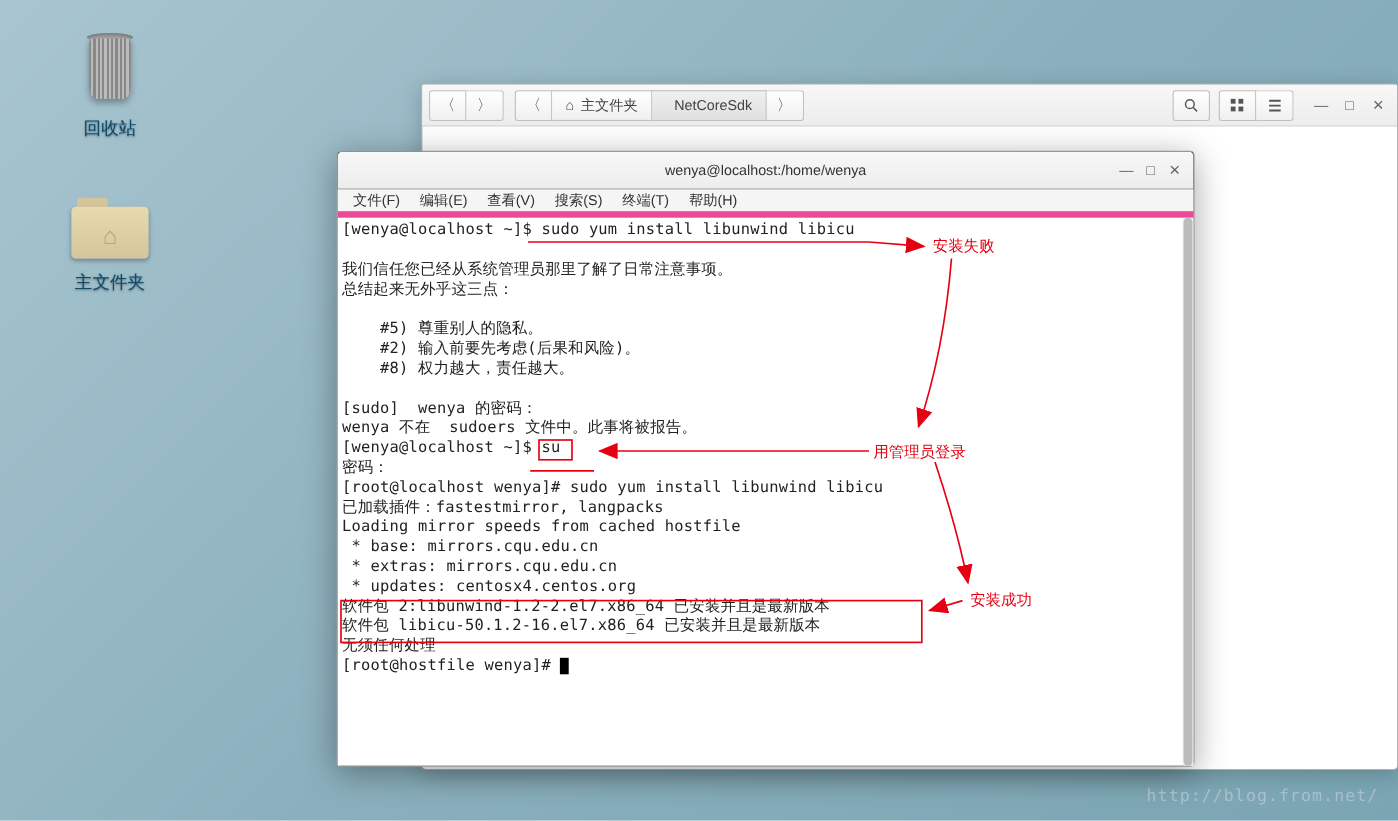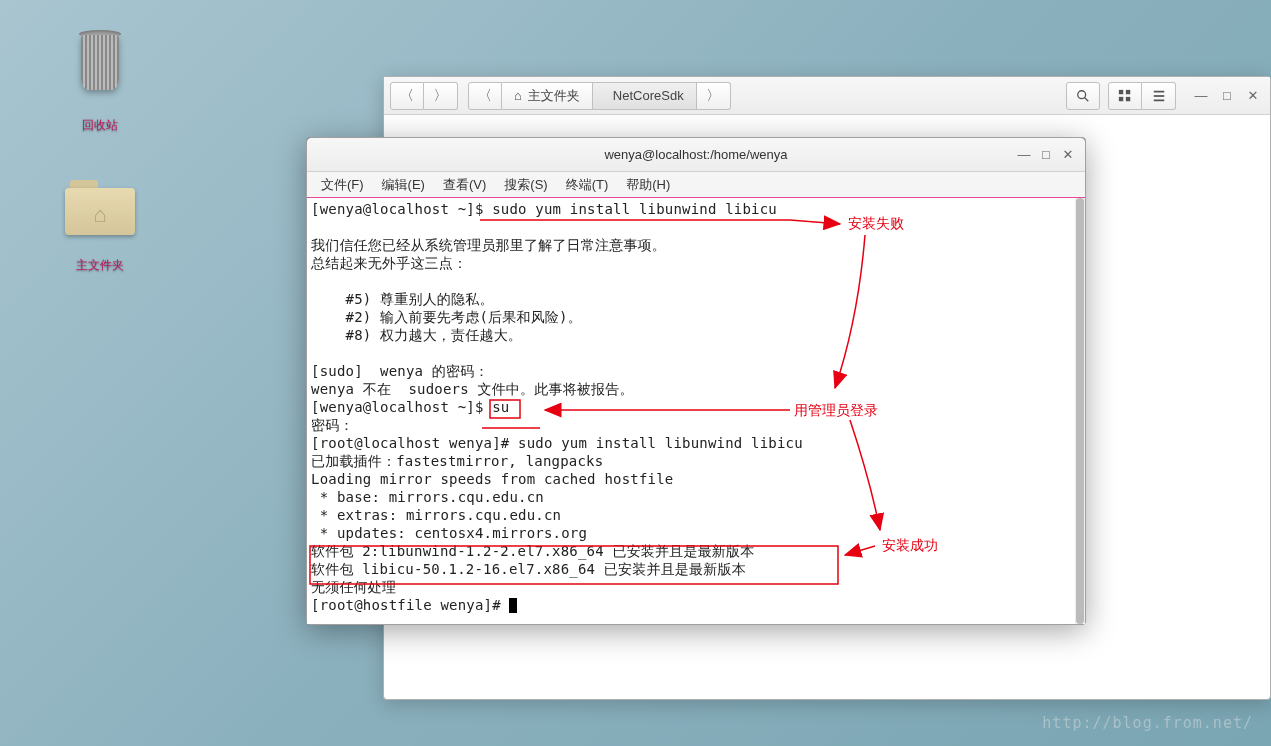--- a/index.html
+++ b/index.html
@@ -1,19 +1,19 @@
 <!DOCTYPE html>
 <html><head>
 <meta charset="utf-8">
 <style>
 * { margin: 0; padding: 0; box-sizing: border-box; }
 body { width: 1271px; height: 746px; background: linear-gradient(135deg, #a8c5d0 0%, #8bb0bd 50%, #7aa5b3 100%); font-family: sans-serif; position: relative; overflow: hidden; }
 
 .desktop-icon { position: absolute; display: flex; flex-direction: column; align-items: center; width: 80px; cursor: pointer; }
-.desktop-icon .icon-label { color: #be185d; font-size: 12px; margin-top: 22px; text-shadow: 0 1px 2px rgba(0,0,0,0.5); }
+.desktop-icon .icon-label { color: #0c4a6e; font-size: 16px; margin-top: 12px; text-shadow: 0 1px 2px rgba(0,0,0,0.5); }
 
 
 .trash-bin { width: 58px; height: 65px; position: relative; }
 .trash-bin::before { content: ""; position: absolute; top: 0; left: 8px; width: 42px; height: 8px; background: #aaa; border-radius: 50%; box-shadow: inset 0 2px 3px rgba(0,0,0,0.3); }
 .trash-bin::after { content: ""; position: absolute; top: 5px; left: 10px; width: 38px; height: 55px; background: repeating-linear-gradient(90deg, #888 0 2px, #bbb 2px 4px); border-radius: 4px 4px 8px 8px / 4px 4px 12px 12px; box-shadow: 0 3px 6px rgba(0,0,0,0.3); }
 
 
 .folder-ic { width: 70px; height: 55px; position: relative; }
 .folder-ic::before { content: ""; position: absolute; top: 0; left: 5px; width: 28px; height: 12px; background: #d4c59a; border-radius: 3px 3px 0 0; }
 .folder-ic::after { content: ""; position: absolute; top: 8px; left: 0; width: 70px; height: 47px; background: linear-gradient(#e8dab0, #d4c59a); border-radius: 4px; box-shadow: 0 2px 4px rgba(0,0,0,0.3); }
@@ -28,24 +28,24 @@
 .fm-btn-group .fm-btn:last-child { border-radius: 0 3px 3px 0; border-left: none; }
 .fm-path { display: flex; align-items: center; margin-left: 6px; }
 .fm-path-seg { height: 28px; background: linear-gradient(#fff, #f0f0f0); border: 1px solid #c0c0c0; padding: 0 12px; display: flex; align-items: center; gap: 6px; font-size: 13px; color: #444; cursor: pointer; }
 .fm-path-seg.active { background: linear-gradient(#f0f0f0, #e0e0e0); padding-left: 20px; }
 .fm-spacer { flex: 1; }
 .win-ctrl { width: 22px; height: 22px; display: flex; align-items: center; justify-content: center; cursor: pointer; color: #666; font-size: 13px; }
 .fm-body { padding: 10px 16px; color: #666; font-size: 13px; }
 .fm-circle { display: inline-flex; width: 18px; height: 18px; border: 1.5px solid #aaa; border-radius: 50%; align-items: center; justify-content: center; margin-right: 6px; font-size: 11px; }
 
 
-.term-window { position: absolute; left: 306px; top: 137px; width: 780px; height: 488px; background: #14532d; border: 1px solid #a0a0a0; border-radius: 4px; box-shadow: 0 6px 30px rgba(0,0,0,0.35); }
+.term-window { position: absolute; left: 306px; top: 137px; width: 780px; height: 560px; background: #14532d; border: 1px solid #a0a0a0; border-radius: 4px; box-shadow: 0 6px 30px rgba(0,0,0,0.35); }
 .term-titlebar { height: 34px; background: linear-gradient(#f7f7f7, #ededed); border-bottom: 1px solid #d0d0d0; display: flex; align-items: center; justify-content: center; position: relative; font-size: 13px; color: #333; border-radius: 4px 4px 0 0; }
 .term-titlebar .win-ctrls { position: absolute; right: 6px; display: flex; }
-.term-menubar { height: 26px; background: #f5f5f5; border-bottom: 1px solid #ec4899; display: flex; align-items: center; padding: 0 6px; gap: 2px; }
+.term-menubar { height: 26px; background: #f5f5f5; border-bottom: 6px solid #ec4899; display: flex; align-items: center; padding: 0 6px; gap: 2px; }
 .term-menu-item { padding: 3px 8px; font-size: 13px; color: #333; cursor: pointer; }
 .term-body { position: relative; height: calc(100% - 60px); background: #fff; overflow: hidden; }
 .term-content { position: absolute; inset: 0; right: 10px; padding: 2px 4px; font-family: "DejaVu Sans Mono", Consolas, monospace; font-size: 14px; line-height: 18px; color: #222; white-space: pre; letter-spacing: 0.2px; }
 .term-scrollbar { position: absolute; right: 0; top: 0; bottom: 0; width: 10px; background: #eee; }
 .term-scrollbar::before { content: ""; position: absolute; left: 1px; top: 0; width: 8px; height: 100%; background: #bbb; border-radius: 4px; }
 .cursor-block { display: inline-block; width: 8px; height: 15px; background: #000; vertical-align: text-bottom; }
 
 
 .annot { position: absolute; pointer-events: none; }
 .annot-label { color: #e60012; font-size: 14px; font-family: Liberation Mono, monospace; }
@@ -143,21 +143,21 @@
 <span></span>
 <span>[sudo]  wenya 的密码：</span>
 <span>wenya 不在  sudoers 文件中。此事将被报告。</span>
 <span>[wenya@localhost ~]$ su</span>
 <span>密码：</span>
 <span>[root@localhost wenya]# sudo yum install libunwind libicu</span>
 <span>已加载插件：fastestmirror, langpacks</span>
 <span>Loading mirror speeds from cached hostfile</span>
 <span> * base: mirrors.cqu.edu.cn</span>
 <span> * extras: mirrors.cqu.edu.cn</span>
-<span> * updates: centosx4.mirrors.org</span>
+<span> * updates: centosx4.centos.org</span>
 <span>软件包 2:libunwind-1.2-2.el7.x86_64 已安装并且是最新版本</span>
 <span>软件包 libicu-50.1.2-16.el7.x86_64 已安装并且是最新版本</span>
 <span>无须任何处理</span>
 <span>[root@hostfile wenya]# </span><span class="cursor-block"></span></div>
     <div class="term-scrollbar"></div>
   </div>
 </div>
 
 <svg class="annot" style="left:0; top:0; width:1271px; height:746px;">
   <defs>

